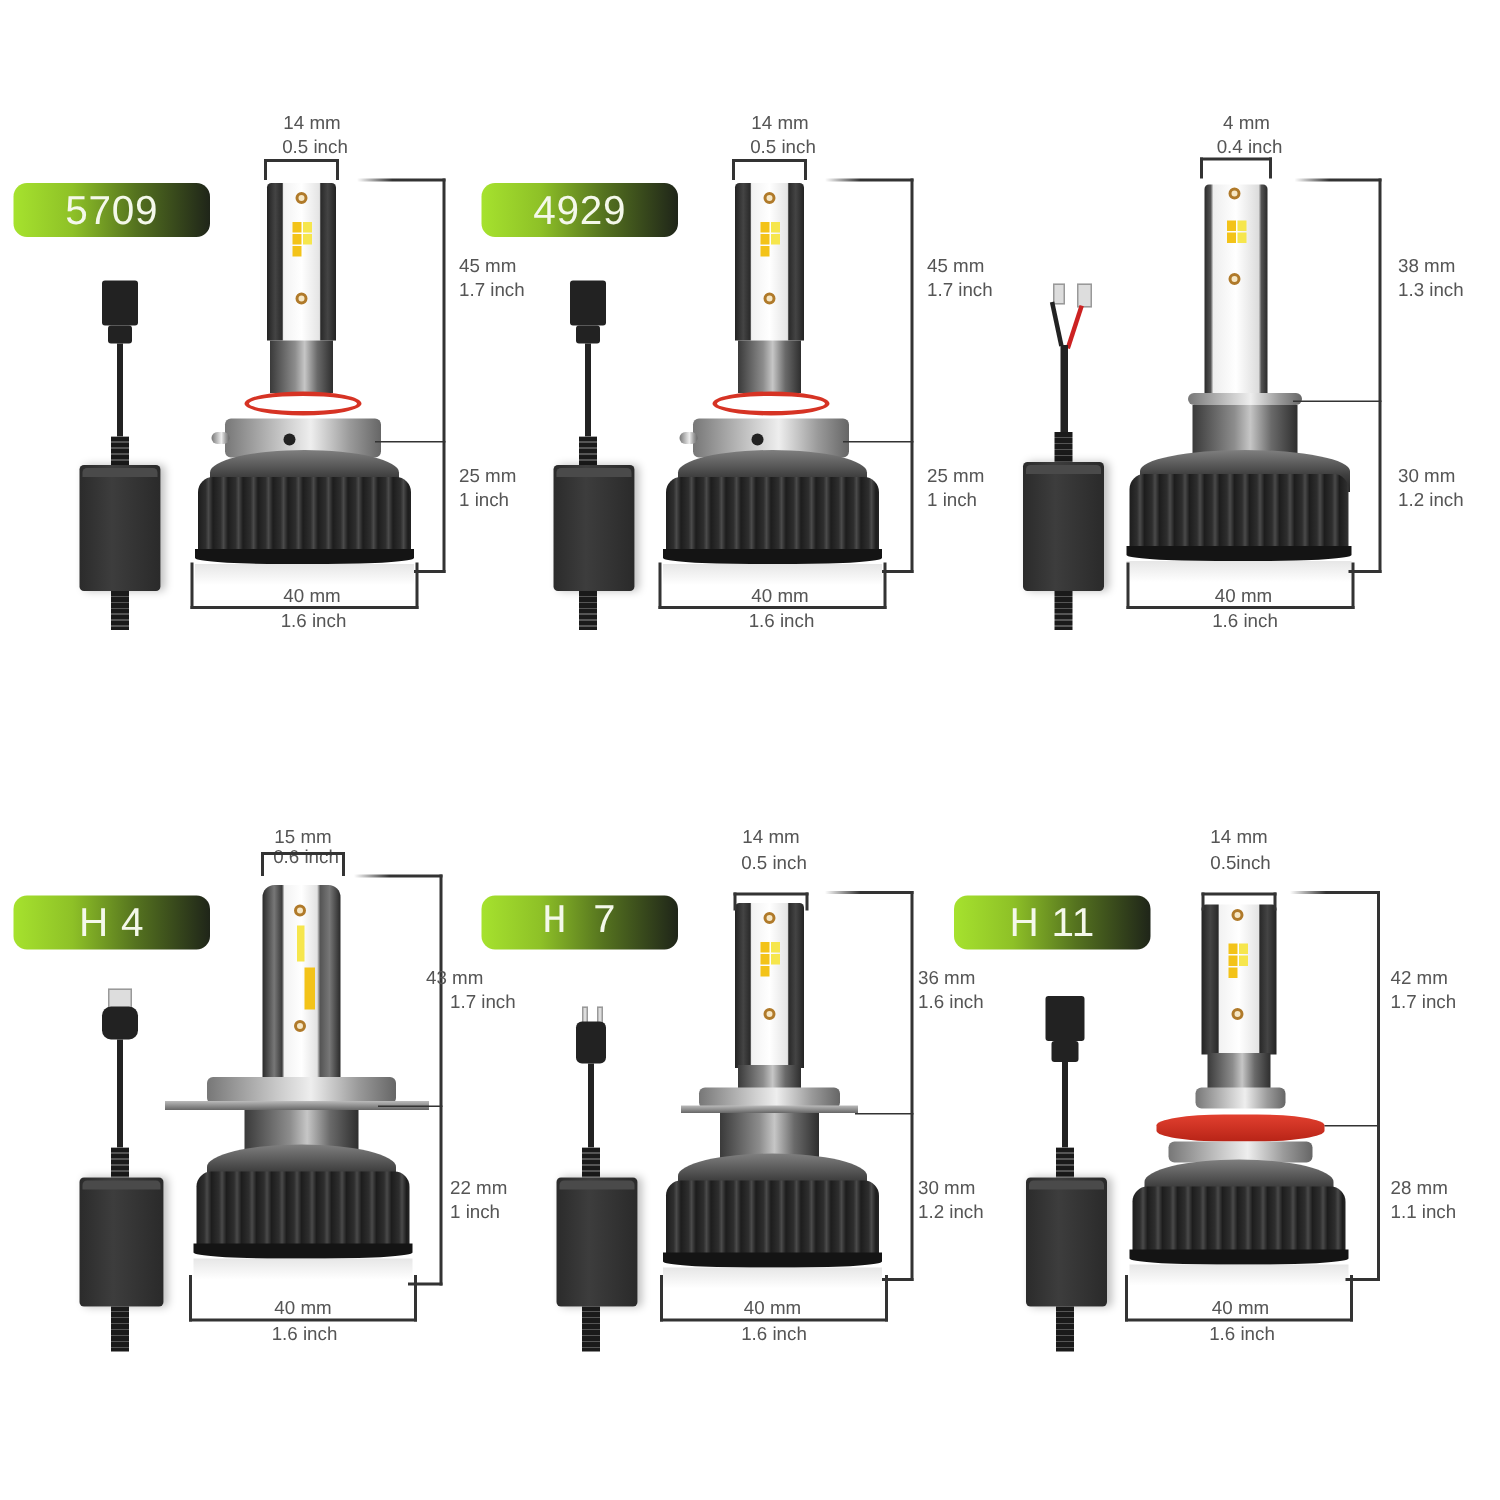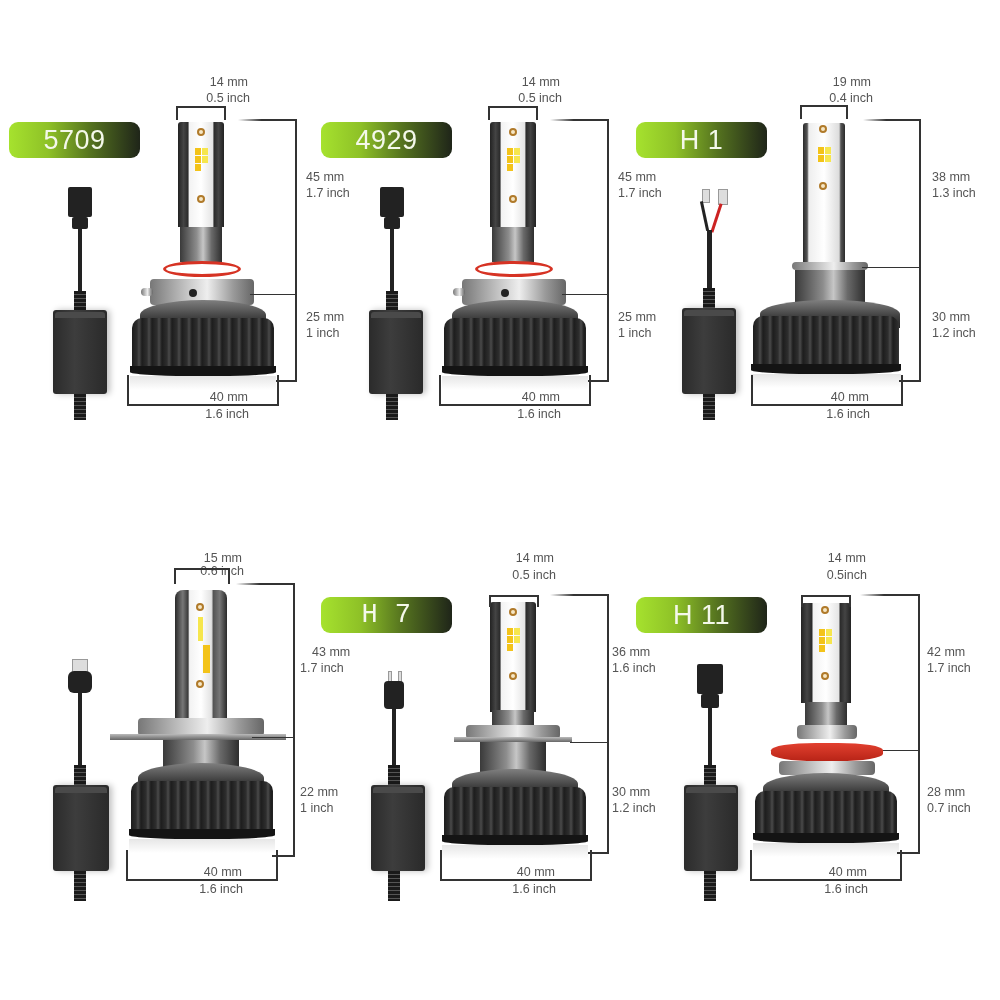--- a/index.html
+++ b/index.html
@@ -4,21 +4,21 @@
 <style>
   html, body { margin:0; padding:0; background:#ffffff; }
   body { width:1000px; height:1000px; position:relative; overflow:hidden;
          font-family:"Liberation Sans", "DejaVu Sans", sans-serif; }
   .panel { position:absolute; width:330px; height:400px; }
   .badge { position:absolute; width:131px; height:36px; border-radius:9px;
            background:linear-gradient(90deg,#a6e22e 0%,#8ec127 30%,#55731f 62%,#1f2519 100%);
            color:#f4f8ea; font-size:27px; line-height:36px; text-align:center;
            letter-spacing:0.5px; font-weight:400; }
   .dim { position:absolute; font-size:12.5px; color:#555; line-height:16px; white-space:nowrap; }
-  .dim.center { text-align:right; width:80px; }
+  .dim.center { text-align:center; width:80px; }
   .line { position:absolute; background:#333; }
   
   .bulb { position:absolute; }
   .led-tube { position:absolute; border-radius:3px 3px 0 0;
               background:linear-gradient(90deg,#222 0%,#444 12%,#2a2a2a 22%,#f2f2f2 24%,#fff 50%,#e4e4e4 76%,#2a2a2a 78%,#444 88%,#222 100%); }
   .dot { position:absolute; width:8px; height:8px; border-radius:50%; border:2px solid #b07a2a; background:#f6e7c5; box-sizing:border-box; }
   .chip { position:absolute; width:6px; height:7px; background:#f3c319; }
   .chip.w { background:#f6e64d; }
   .neck { position:absolute; background:linear-gradient(90deg,#3a3a3a,#8d8d8d 40%,#c6c6c6 55%,#6a6a6a 75%,#2e2e2e); }
   .collar { position:absolute; border-radius:4px;
@@ -149,21 +149,20 @@
   <div class="dim" style="left:306px;top:325px;">1 inch</div>
 
   <div class="line" style="left:127px;top:404px;width:152px;height:2px;"></div>
   <div class="line" style="left:127px;top:375px;width:2px;height:31px;"></div>
   <div class="line" style="left:277px;top:375px;width:2px;height:31px;"></div>
   <div class="dim center" style="left:168px;top:389px;">40 mm</div>
   <div class="dim center" style="left:169px;top:406px;">1.6 inch</div>
 </div>
 
 <div class="panel" style="left:627px;top:0;">
-  <div class="badge" style="left:9px;top:122px;">H 1</div>
 
   <div>
     <div class="pin" style="left:75px;top:189px;width:6px;height:12px;"></div>
     <div class="pin" style="left:91px;top:189px;width:8px;height:14px;"></div>
     <div class="wire" style="left:76px;top:201px;height:30px;width:3px;transform:rotate(-12deg);"></div>
     <div class="wire" style="left:88px;top:203px;height:30px;width:3px;background:#c22;transform:rotate(18deg);"></div>
     <div class="wire" style="left:80px;top:230px;height:60px;width:5px;"></div>
     <div class="ribs" style="left:76px;top:288px;height:20px;"></div>
     <div class="box" style="left:55px;top:308px;width:54px;height:86px;"></div>
     <div class="boxtop" style="left:57px;top:310px;width:50px;height:6px;"></div>
@@ -179,21 +178,21 @@
       <div class="chip w" style="left:198px;top:155px;"></div>
     <div class="dot" style="left:192px;top:182px;"></div>
     <div class="collar" style="left:165px;top:262px;width:76px;height:8px;"></div>
     <div class="neck" style="left:168px;top:270px;width:70px;height:38px;"></div>
     <div class="sink-top" style="left:133px;top:300px;width:140px;height:28px;"></div>
     <div class="sink" style="left:126px;top:316px;width:146px;height:52px;"></div>
     <div class="sink-base" style="left:124px;top:364px;width:150px;"></div>
     <div class="refl" style="left:124px;top:374px;width:150px;"></div>
   </div>
 
-  <div class="dim center" style="left:164px;top:74px;">19 mm</div>
+  <div class="dim center" style="left:164px;top:74px;">4 mm</div>
   <div class="dim center" style="left:166px;top:90px;">0.4 inch</div>
   <div class="line" style="left:173px;top:105px;width:48px;height:2px;"></div>
   <div class="line" style="left:173px;top:105px;width:2px;height:14px;"></div>
   <div class="line" style="left:219px;top:105px;width:2px;height:14px;"></div>
 
   <div class="line" style="left:236px;top:119px;width:58px;height:2px;background:linear-gradient(90deg,#fff,#333 40%);"></div>
   <div class="line" style="left:292px;top:119px;width:2px;height:263px;"></div>
   <div class="line" style="left:235px;top:267px;width:59px;height:1px;"></div>
   <div class="line" style="left:272px;top:380px;width:22px;height:2px;"></div>
 
@@ -203,20 +202,21 @@
   <div class="dim" style="left:305px;top:325px;">1.2 inch</div>
 
   <div class="line" style="left:124px;top:404px;width:152px;height:2px;"></div>
   <div class="line" style="left:124px;top:375px;width:2px;height:31px;"></div>
   <div class="line" style="left:274px;top:375px;width:2px;height:31px;"></div>
   <div class="dim center" style="left:162px;top:389px;">40 mm</div>
   <div class="dim center" style="left:163px;top:406px;">1.6 inch</div>
 </div>
 
 <div class="panel" style="left:0;top:475px;">
+  <div class="badge" style="left:9px;top:122px;">H 4</div>
 
   <div>
     <div class="pin" style="left:72px;top:184px;width:14px;height:12px;"></div>
     <div class="plug" style="left:68px;top:196px;width:24px;height:22px;border-radius:6px;"></div>
     <div class="wire" style="left:78px;top:218px;height:72px;"></div>
     <div class="ribs" style="left:74px;top:290px;height:20px;"></div>
     <div class="box" style="left:53px;top:310px;width:56px;height:86px;"></div>
     <div class="boxtop" style="left:55px;top:312px;width:52px;height:6px;"></div>
     <div class="ribs" style="left:74px;top:396px;height:30px;"></div>
   </div>
@@ -240,21 +240,21 @@
   <div class="dim center" style="left:164px;top:88px;">0.6 inch</div>
   <div class="line" style="left:174px;top:93px;width:56px;height:2px;"></div>
   <div class="line" style="left:174px;top:93px;width:2px;height:16px;"></div>
   <div class="line" style="left:228px;top:93px;width:2px;height:16px;"></div>
 
   <div class="line" style="left:236px;top:108px;width:59px;height:2px;background:linear-gradient(90deg,#fff,#333 40%);"></div>
   <div class="line" style="left:293px;top:108px;width:2px;height:274px;"></div>
   <div class="line" style="left:252px;top:262px;width:43px;height:1px;"></div>
   <div class="line" style="left:272px;top:380px;width:23px;height:2px;"></div>
 
-  <div class="dim" style="left:312px;top:169px;">43 mm</div>
+  <div class="dim" style="left:284px;top:169px;">43 mm</div>
   <div class="dim" style="left:300px;top:185px;">1.7 inch</div>
   <div class="dim" style="left:300px;top:309px;">22 mm</div>
   <div class="dim" style="left:300px;top:325px;">1 inch</div>
 
   <div class="line" style="left:126px;top:404px;width:152px;height:2px;"></div>
   <div class="line" style="left:126px;top:375px;width:2px;height:31px;"></div>
   <div class="line" style="left:276px;top:375px;width:2px;height:31px;"></div>
   <div class="dim center" style="left:162px;top:389px;">40 mm</div>
   <div class="dim center" style="left:163px;top:406px;">1.6 inch</div>
 </div>
@@ -354,20 +354,20 @@
   <div class="line" style="left:222px;top:120px;width:2px;height:12px;"></div>
 
   <div class="line" style="left:233px;top:119px;width:60px;height:2px;background:linear-gradient(90deg,#fff,#333 40%);"></div>
   <div class="line" style="left:291px;top:119px;width:2px;height:260px;"></div>
   <div class="line" style="left:256px;top:275px;width:37px;height:1px;"></div>
   <div class="line" style="left:270px;top:377px;width:23px;height:2px;"></div>
 
   <div class="dim" style="left:300px;top:169px;">42 mm</div>
   <div class="dim" style="left:300px;top:185px;">1.7 inch</div>
   <div class="dim" style="left:300px;top:309px;">28 mm</div>
-  <div class="dim" style="left:300px;top:325px;">0.7 inch</div>
+  <div class="dim" style="left:300px;top:325px;">1.1 inch</div>
 
   <div class="line" style="left:123px;top:404px;width:152px;height:2px;"></div>
   <div class="line" style="left:123px;top:375px;width:2px;height:31px;"></div>
   <div class="line" style="left:273px;top:375px;width:2px;height:31px;"></div>
   <div class="dim center" style="left:160px;top:389px;">40 mm</div>
   <div class="dim center" style="left:161px;top:406px;">1.6 inch</div>
 </div>
 
 </body></html>

